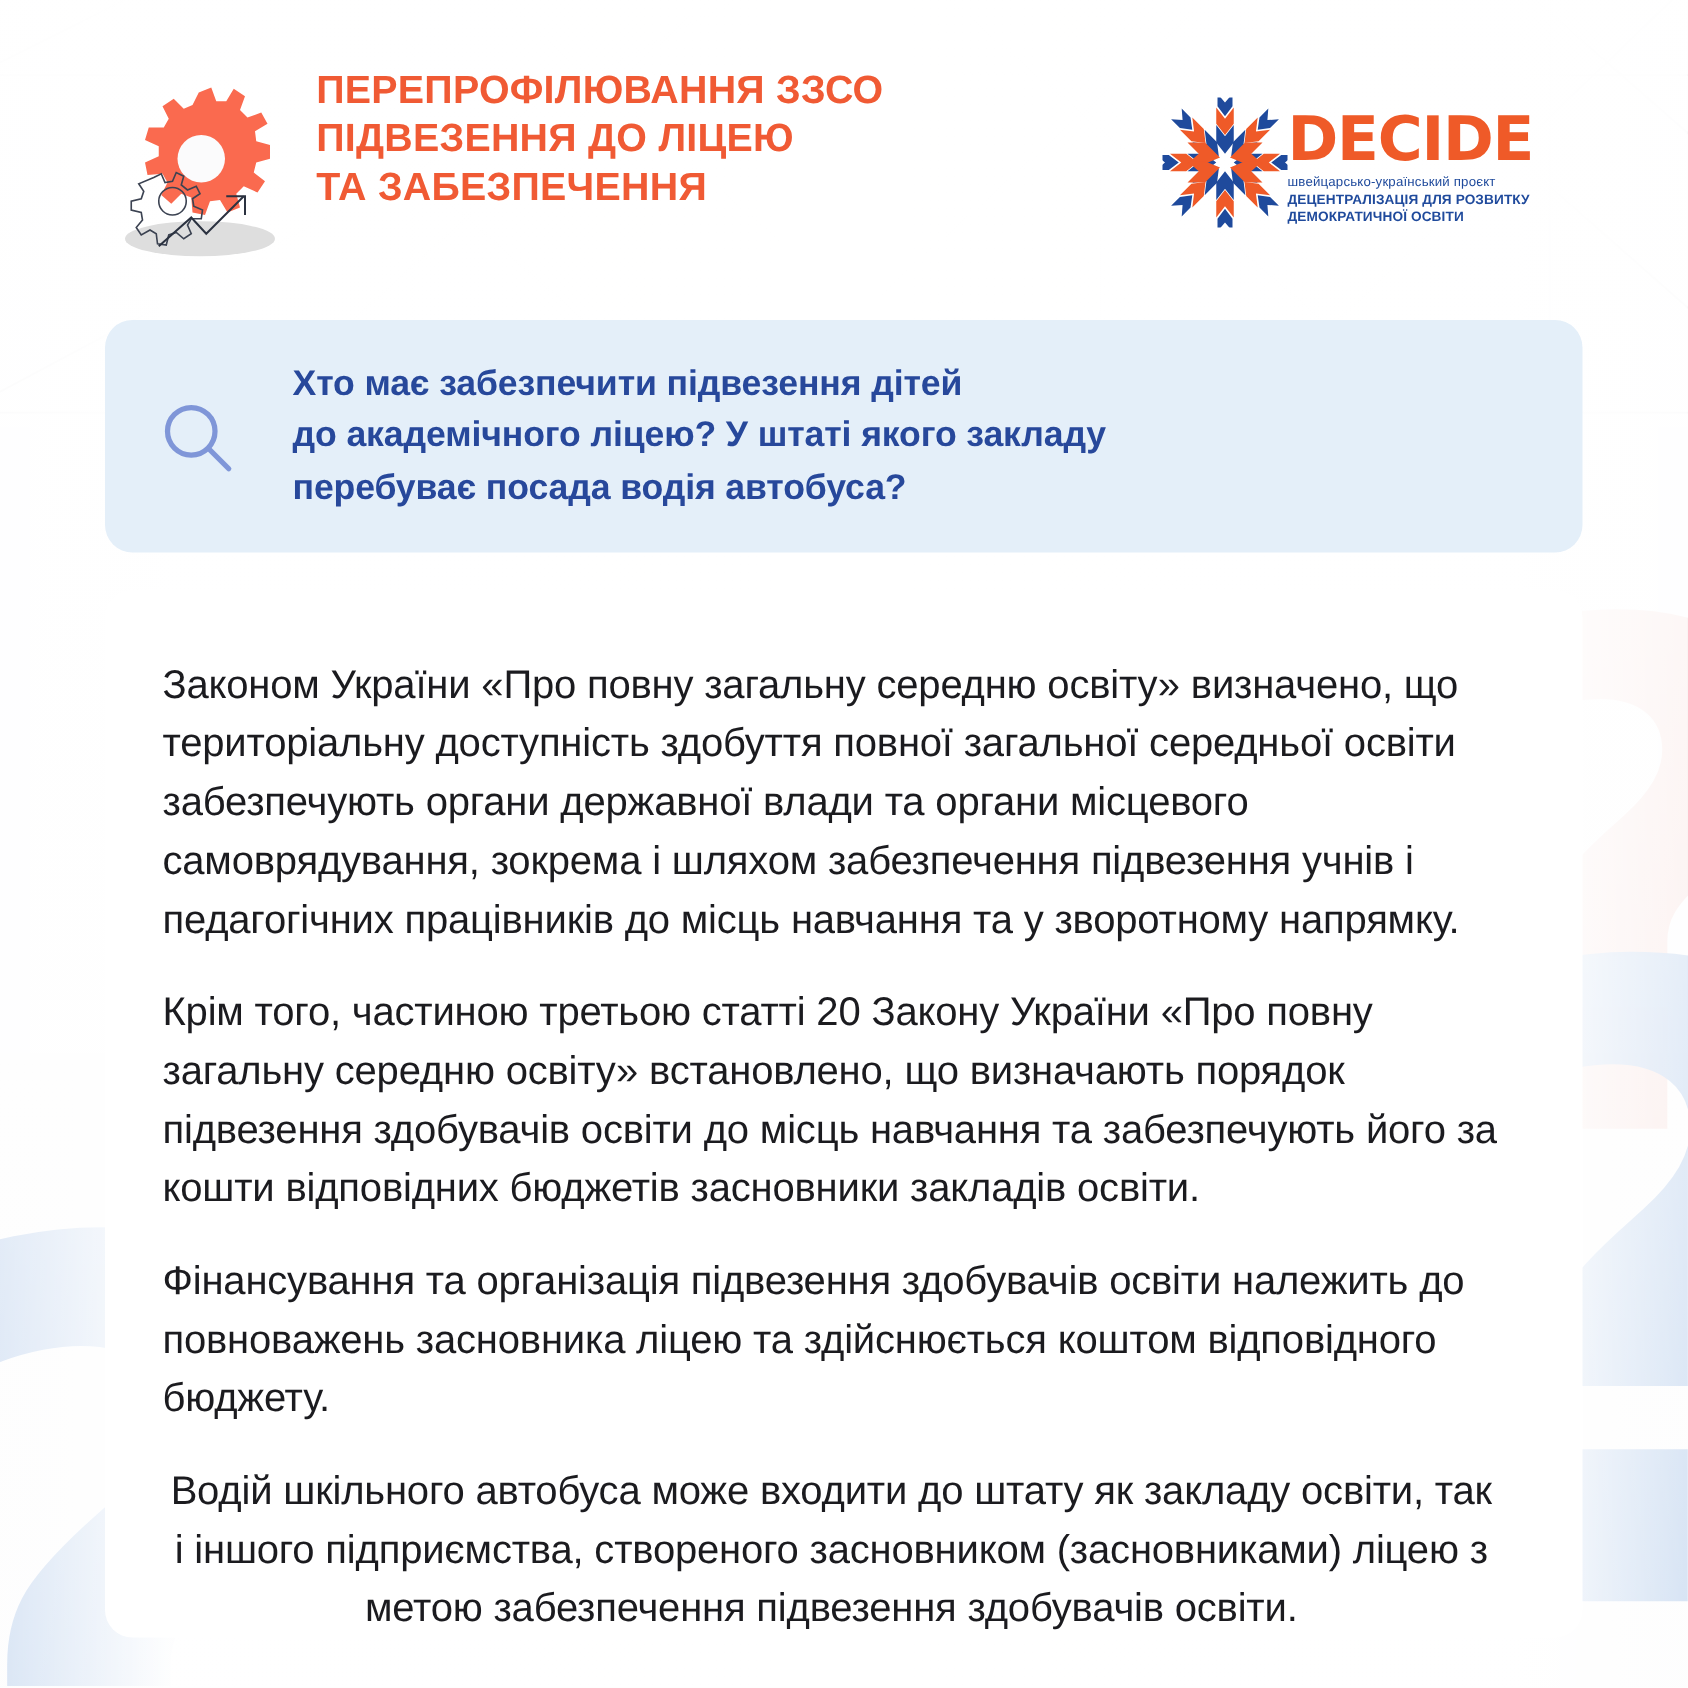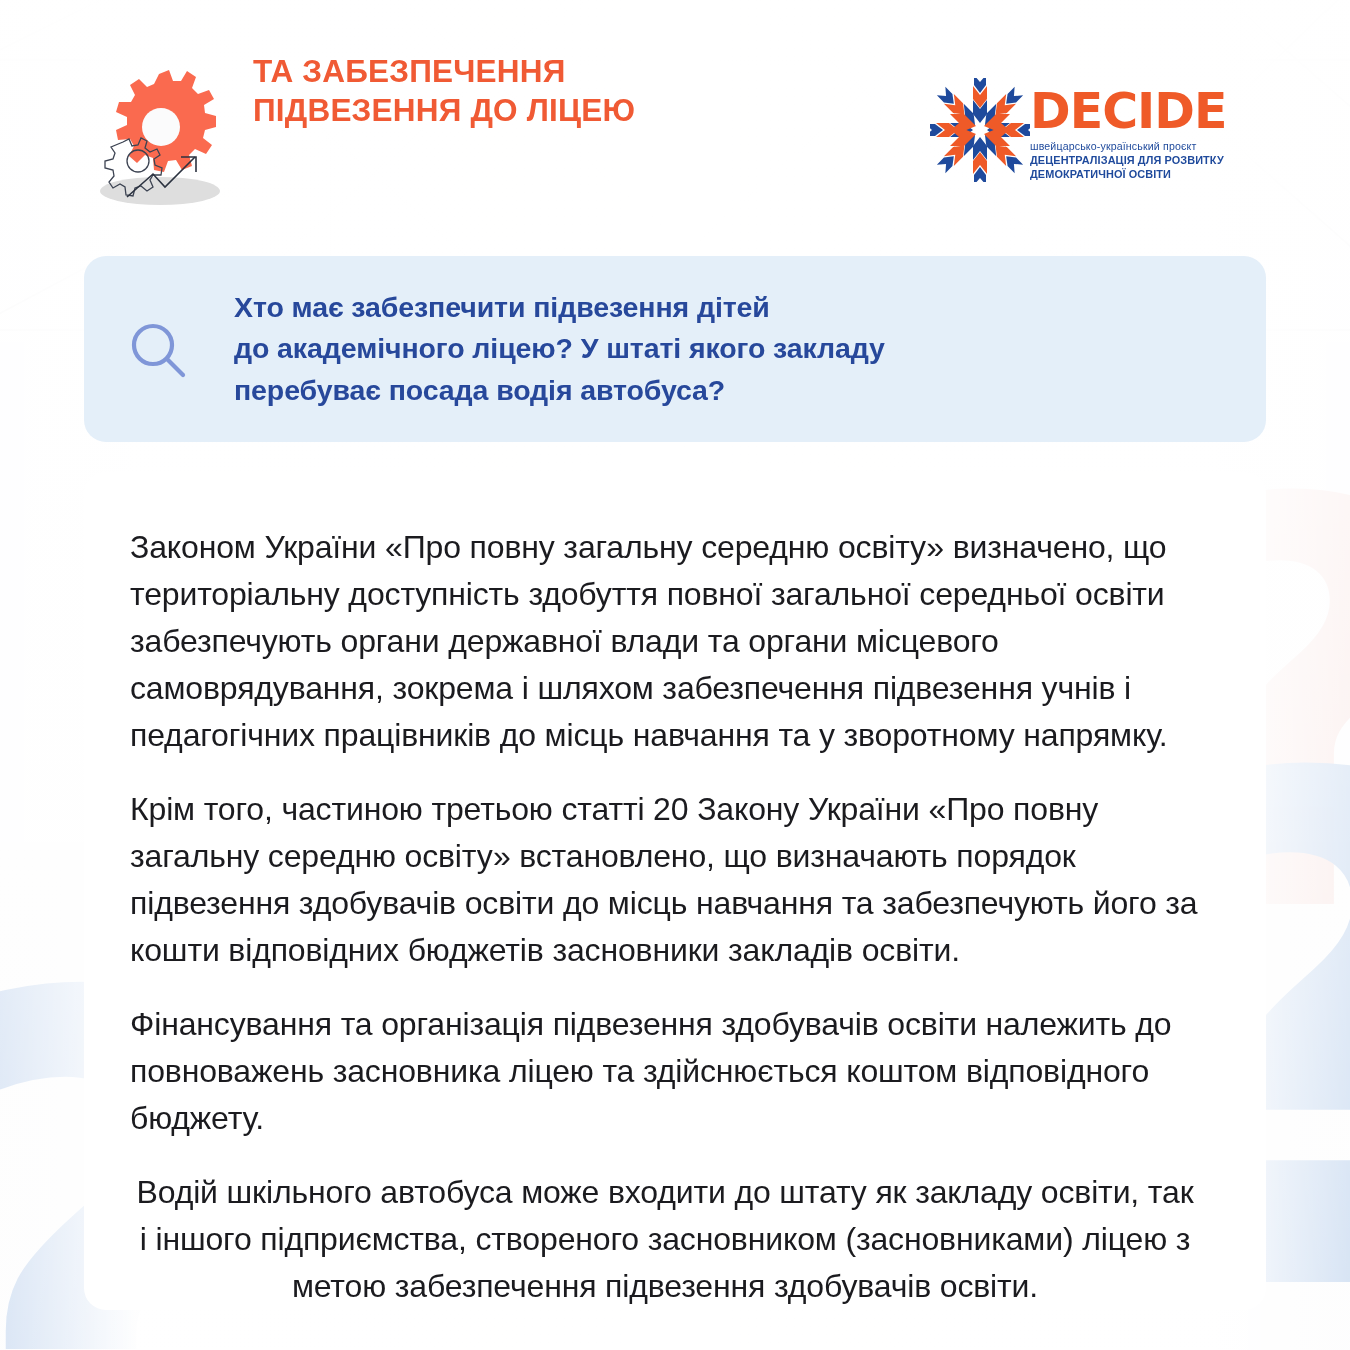--- a/index.html
+++ b/index.html
@@ -198,22 +198,23 @@
         <circle cx="53" cy="113" r="11"></circle>
       </g>
 
       <g fill="none" stroke="#2b3240" stroke-width="1.6">
         <path d="M42 149 L68 126 L80 139 L110 109"></path>
         <path d="M96 109 L111 109 L111 124"></path>
       </g>
     </svg>
 
     <div class="title">
+      <div>ПЕРЕПРОФІЛЮВАННЯ ЗЗСО</div>
+      <div>ПІДВЕЗЕННЯ ДО ЛІЦЕЮ</div>
       <div>ТА ЗАБЕЗПЕЧЕННЯ</div>
-      <div>ПІДВЕЗЕННЯ ДО ЛІЦЕЮ</div>
     </div>
 
     <div class="brand">
       <svg class="brand-mark" viewBox="0 0 100 104">
         <g transform="translate(50,52)">
           <g id="ray">
             <g>
               <path d="M0 -7 L7 -16 L7 -30 L0 -21 L-7 -30 L-7 -16 Z" fill="#1f4a9c"></path>
               <path d="M0 -22 L7 -31 L7 -44 L0 -35 L-7 -44 L-7 -31 Z" fill="#ef5a28"></path>
               <path d="M0 -37 L6 -45 L6 -55 L0 -48 L-6 -55 L-6 -45 Z" fill="#1f4a9c"></path>

